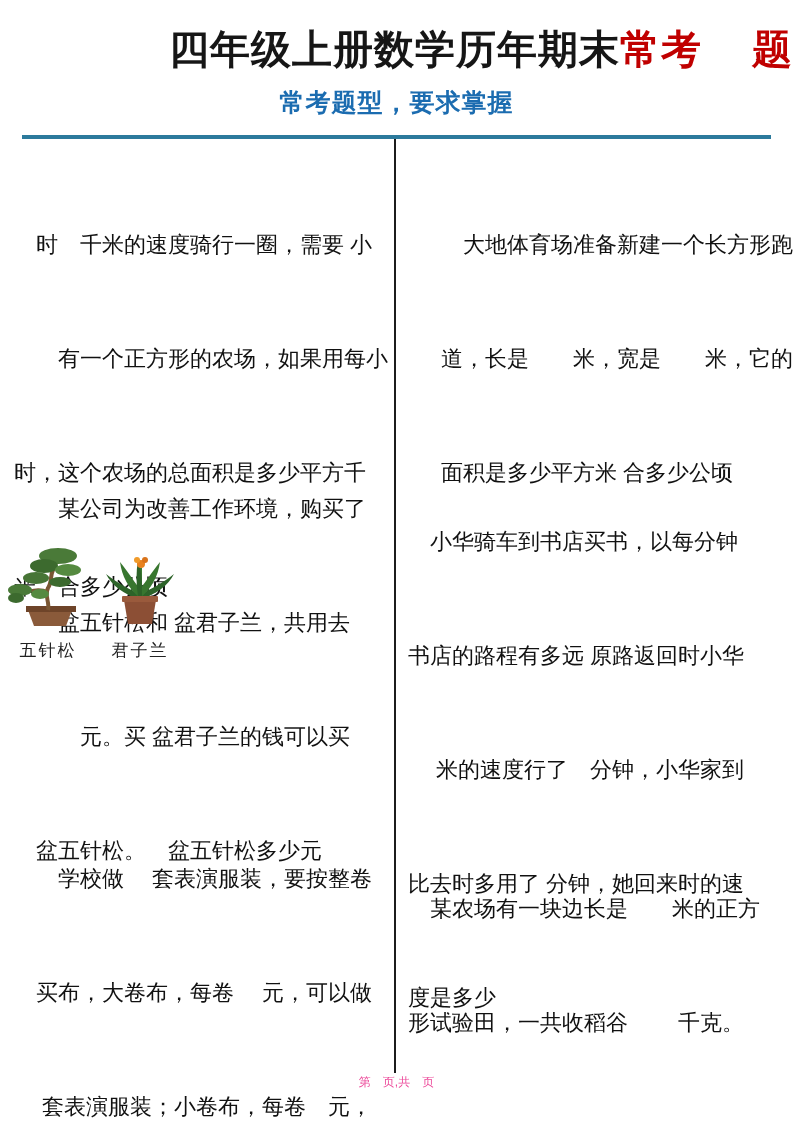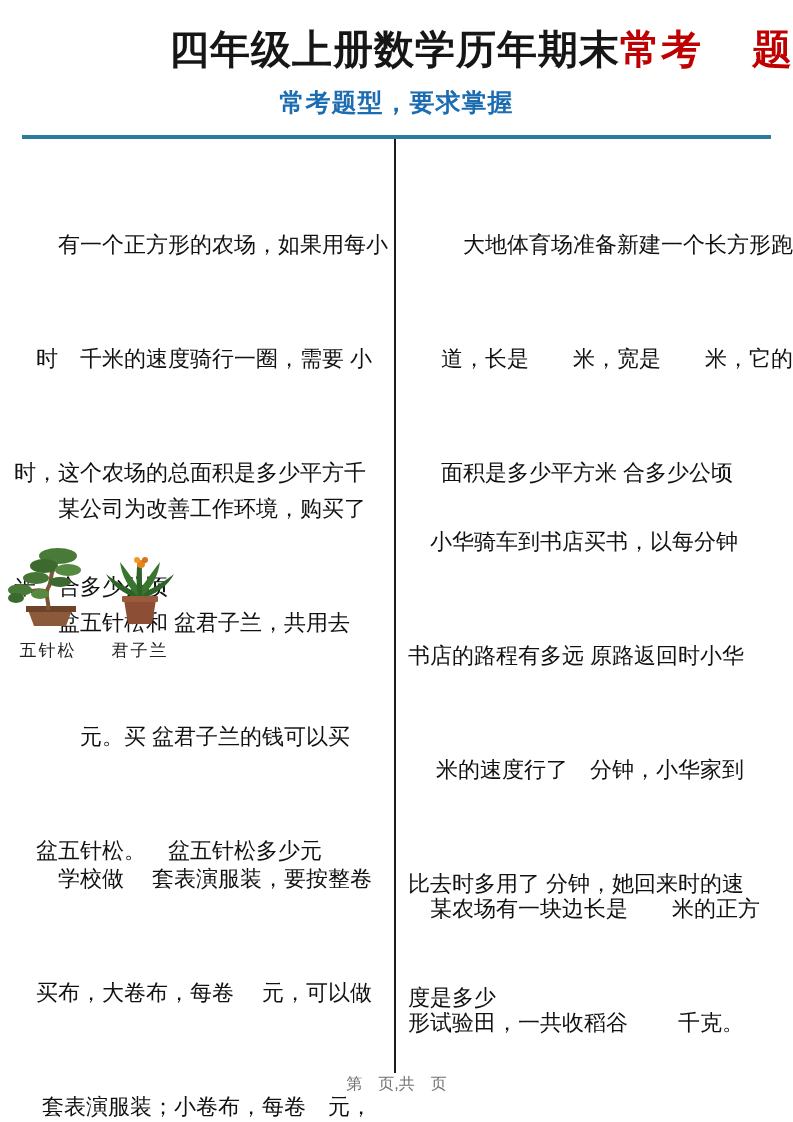--- a/index.html
+++ b/index.html
@@ -73,22 +73,22 @@
   .figure-label {
     margin-top: 11px;
     font-size: 17px;
     color: #222222;
     letter-spacing: 2px;
   }
   .footer {
     position: absolute;
     top: 1074px; left: 0; right: 0;
     text-align: center;
-    font-size: 16px;
-    color: #737373;
+    font-size: 12px;
+    color: #ec4899;
     white-space: pre;
   }
 </style>
 </head>
 <body>
 
 <div class="page">
 
   <div class="title-row">
     <span class="title-black">四年级上册数学历年期末</span>
@@ -96,22 +96,22 @@
     <span class="title-gap"></span>
     <span class="title-red">题</span>
   </div>
 
   <div class="subtitle">常考题型，要求掌握</div>
 
   <div class="hrule"></div>
   <div class="vdivider"></div>
 
   <div class="problem col-left" id="p1-left">
+    <div>　时　千米的速度骑行一圈，需要 小</div>
     <div>　　有一个正方形的农场，如果用每小</div>
-    <div>　时　千米的速度骑行一圈，需要 小</div>
     <div>时，这个农场的总面积是多少平方千</div>
     <div>米，合多少公顷</div>
   </div>
 
   <div class="problem col-right" id="p1-right">
     <div>　大地体育场准备新建一个长方形跑</div>
     <div>道，长是　　米，宽是　　米，它的</div>
     <div>面积是多少平方米 合多少公顷</div>
   </div>
 

